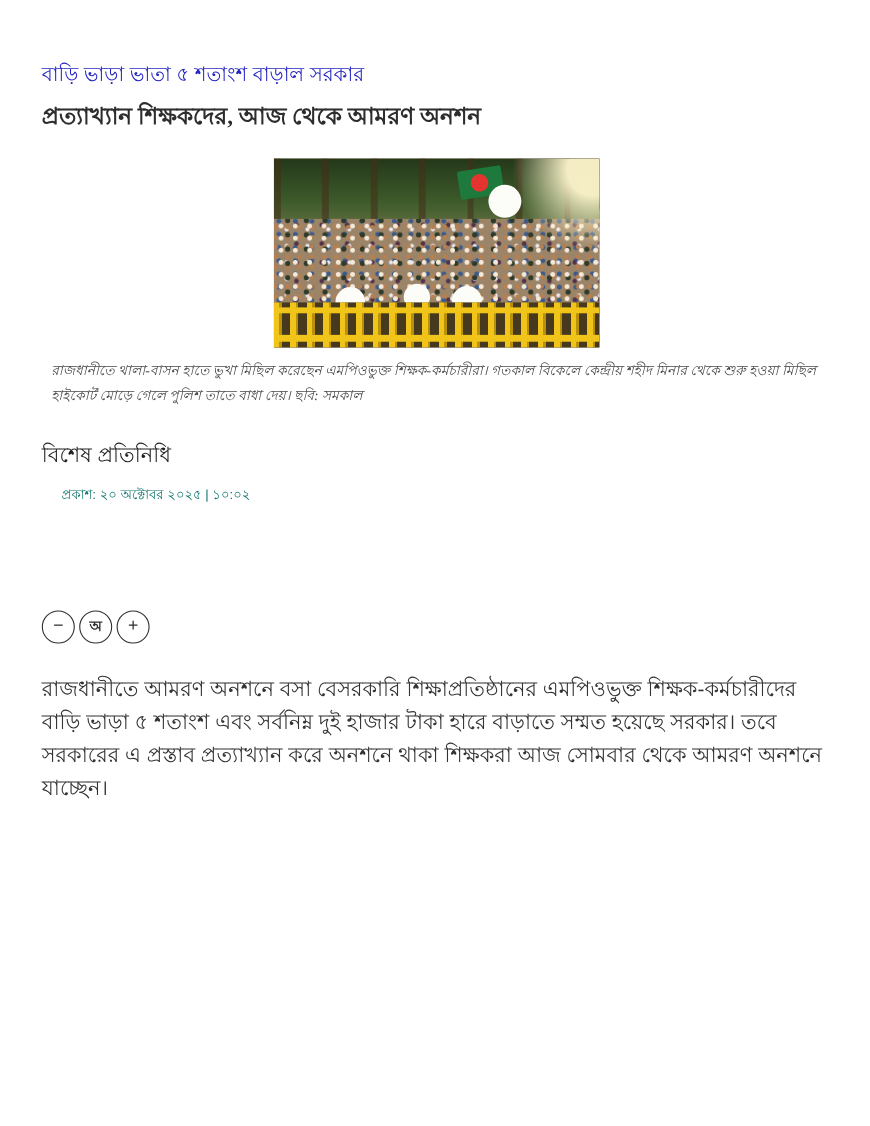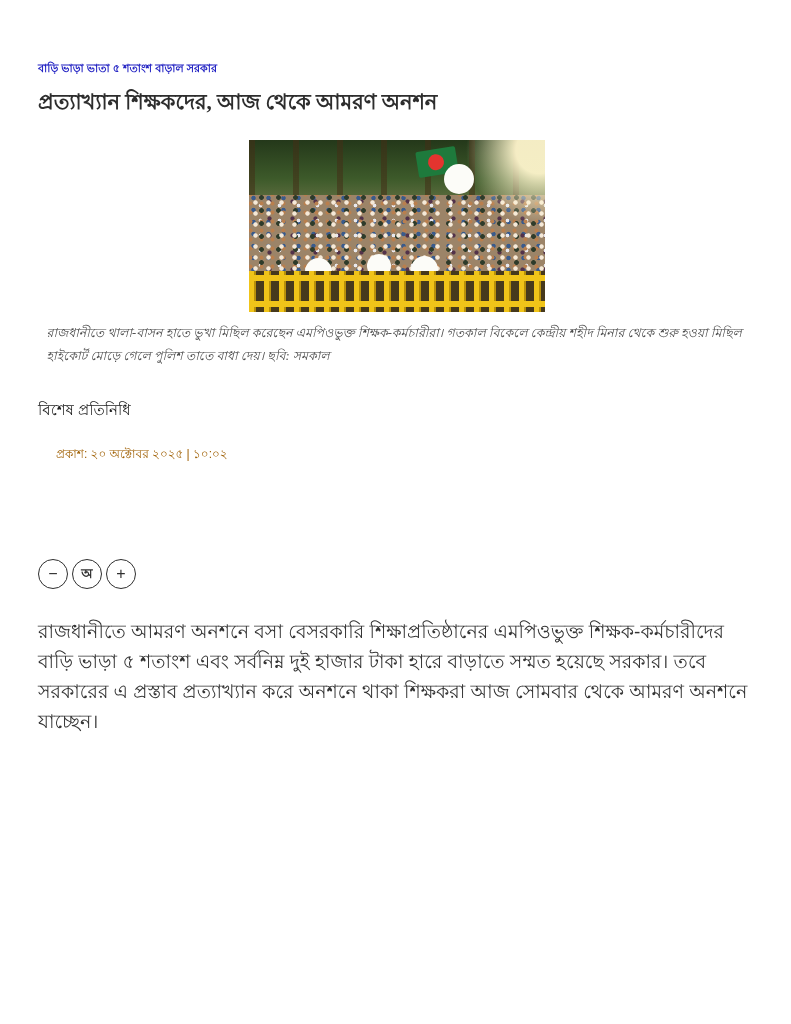--- a/index.html
+++ b/index.html
@@ -17,22 +17,22 @@
     font-family:"Liberation Sans","DejaVu Sans",sans-serif;
     color:var(--text);
     position:relative;
   }
   .container{
     width:791px;
     padding:58px 36px 40px 38px;
   }
   .category-link{
     display:inline-block;
-    font-size:11px;
-    font-weight:bold;
+    font-size:18px;
+    font-weight:normal;
     color:var(--link-blue);
     text-decoration:none;
     cursor:pointer;
     line-height:1.2;
   }
   h1.headline{
     margin-top:12px;
     font-size:21px;
     font-weight:600;
     color:#2d2d2d;
@@ -104,26 +104,26 @@
     margin:10px auto 0;
     max-width:700px;
     text-align:left;
     font-family:"Liberation Serif","DejaVu Serif",serif;
     font-style:italic;
     font-size:12.5px;
     line-height:1.85;
     color:var(--caption);
   }
   .byline{margin-top:32px;}
-  .author{font-size:15px;color:#1f1f1f;line-height:1.2;}
+  .author{font-size:19px;color:#1f1f1f;line-height:1.2;}
   .published{
-    margin-top:26px;
+    margin-top:14px;
     margin-left:18px;
     font-size:12px;
-    color:#a16207;
+    color:#0f766e;
   }
   .font-controls{
     margin-top:94px;
     display:flex;
     align-items:center;
     gap:4px;
   }
   .font-controls button{
     width:30px;height:30px;
     border-radius:50%;

